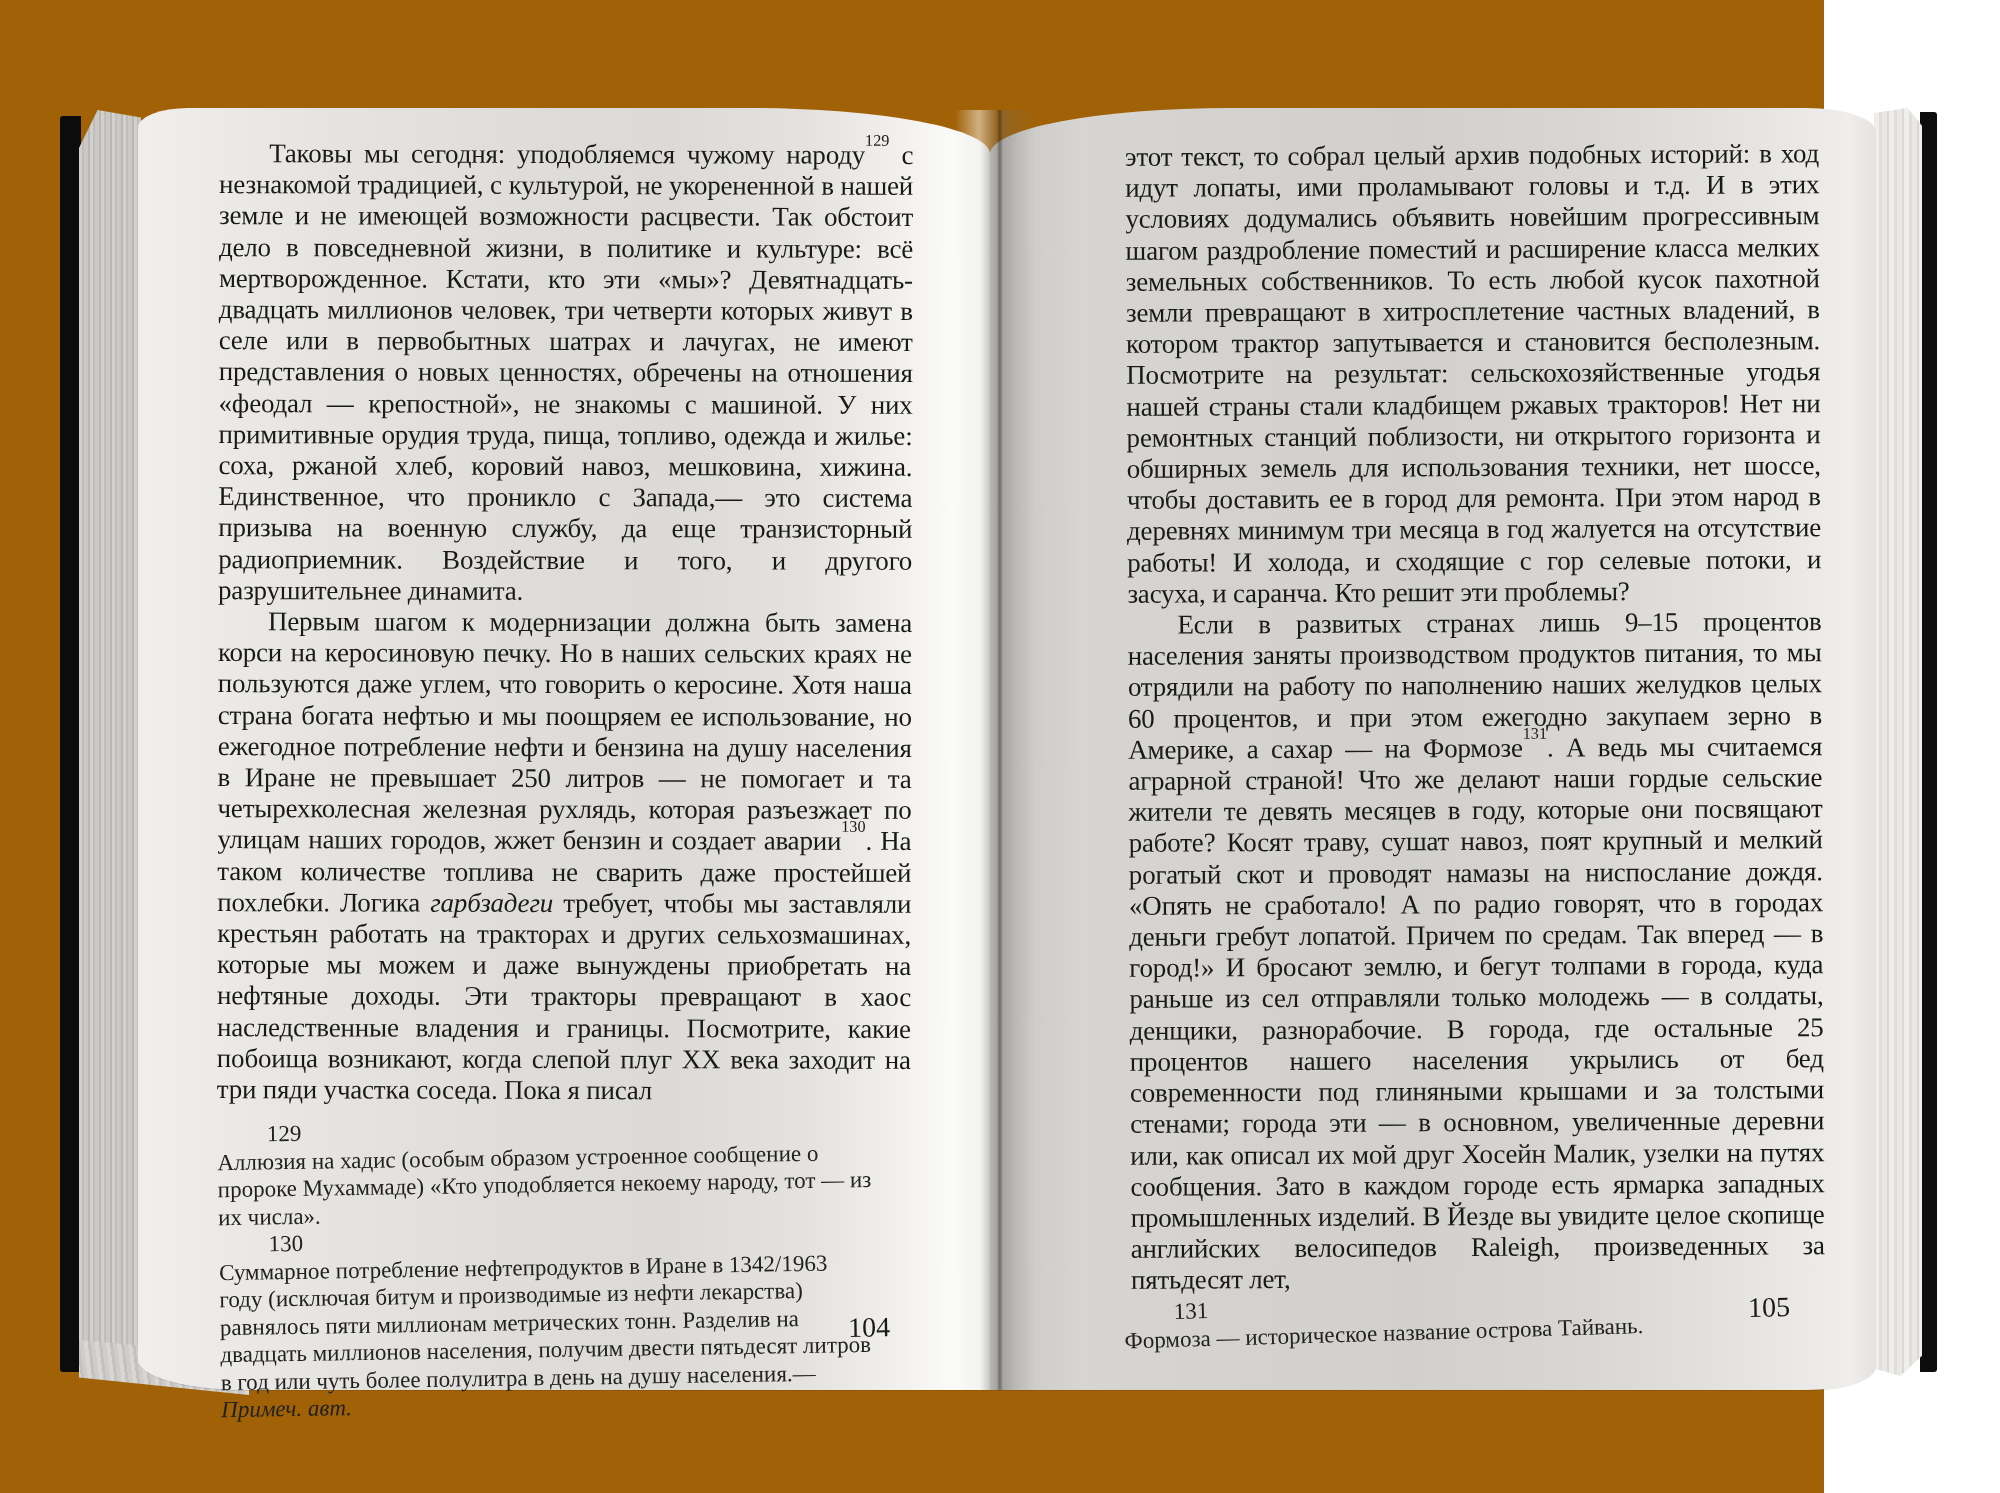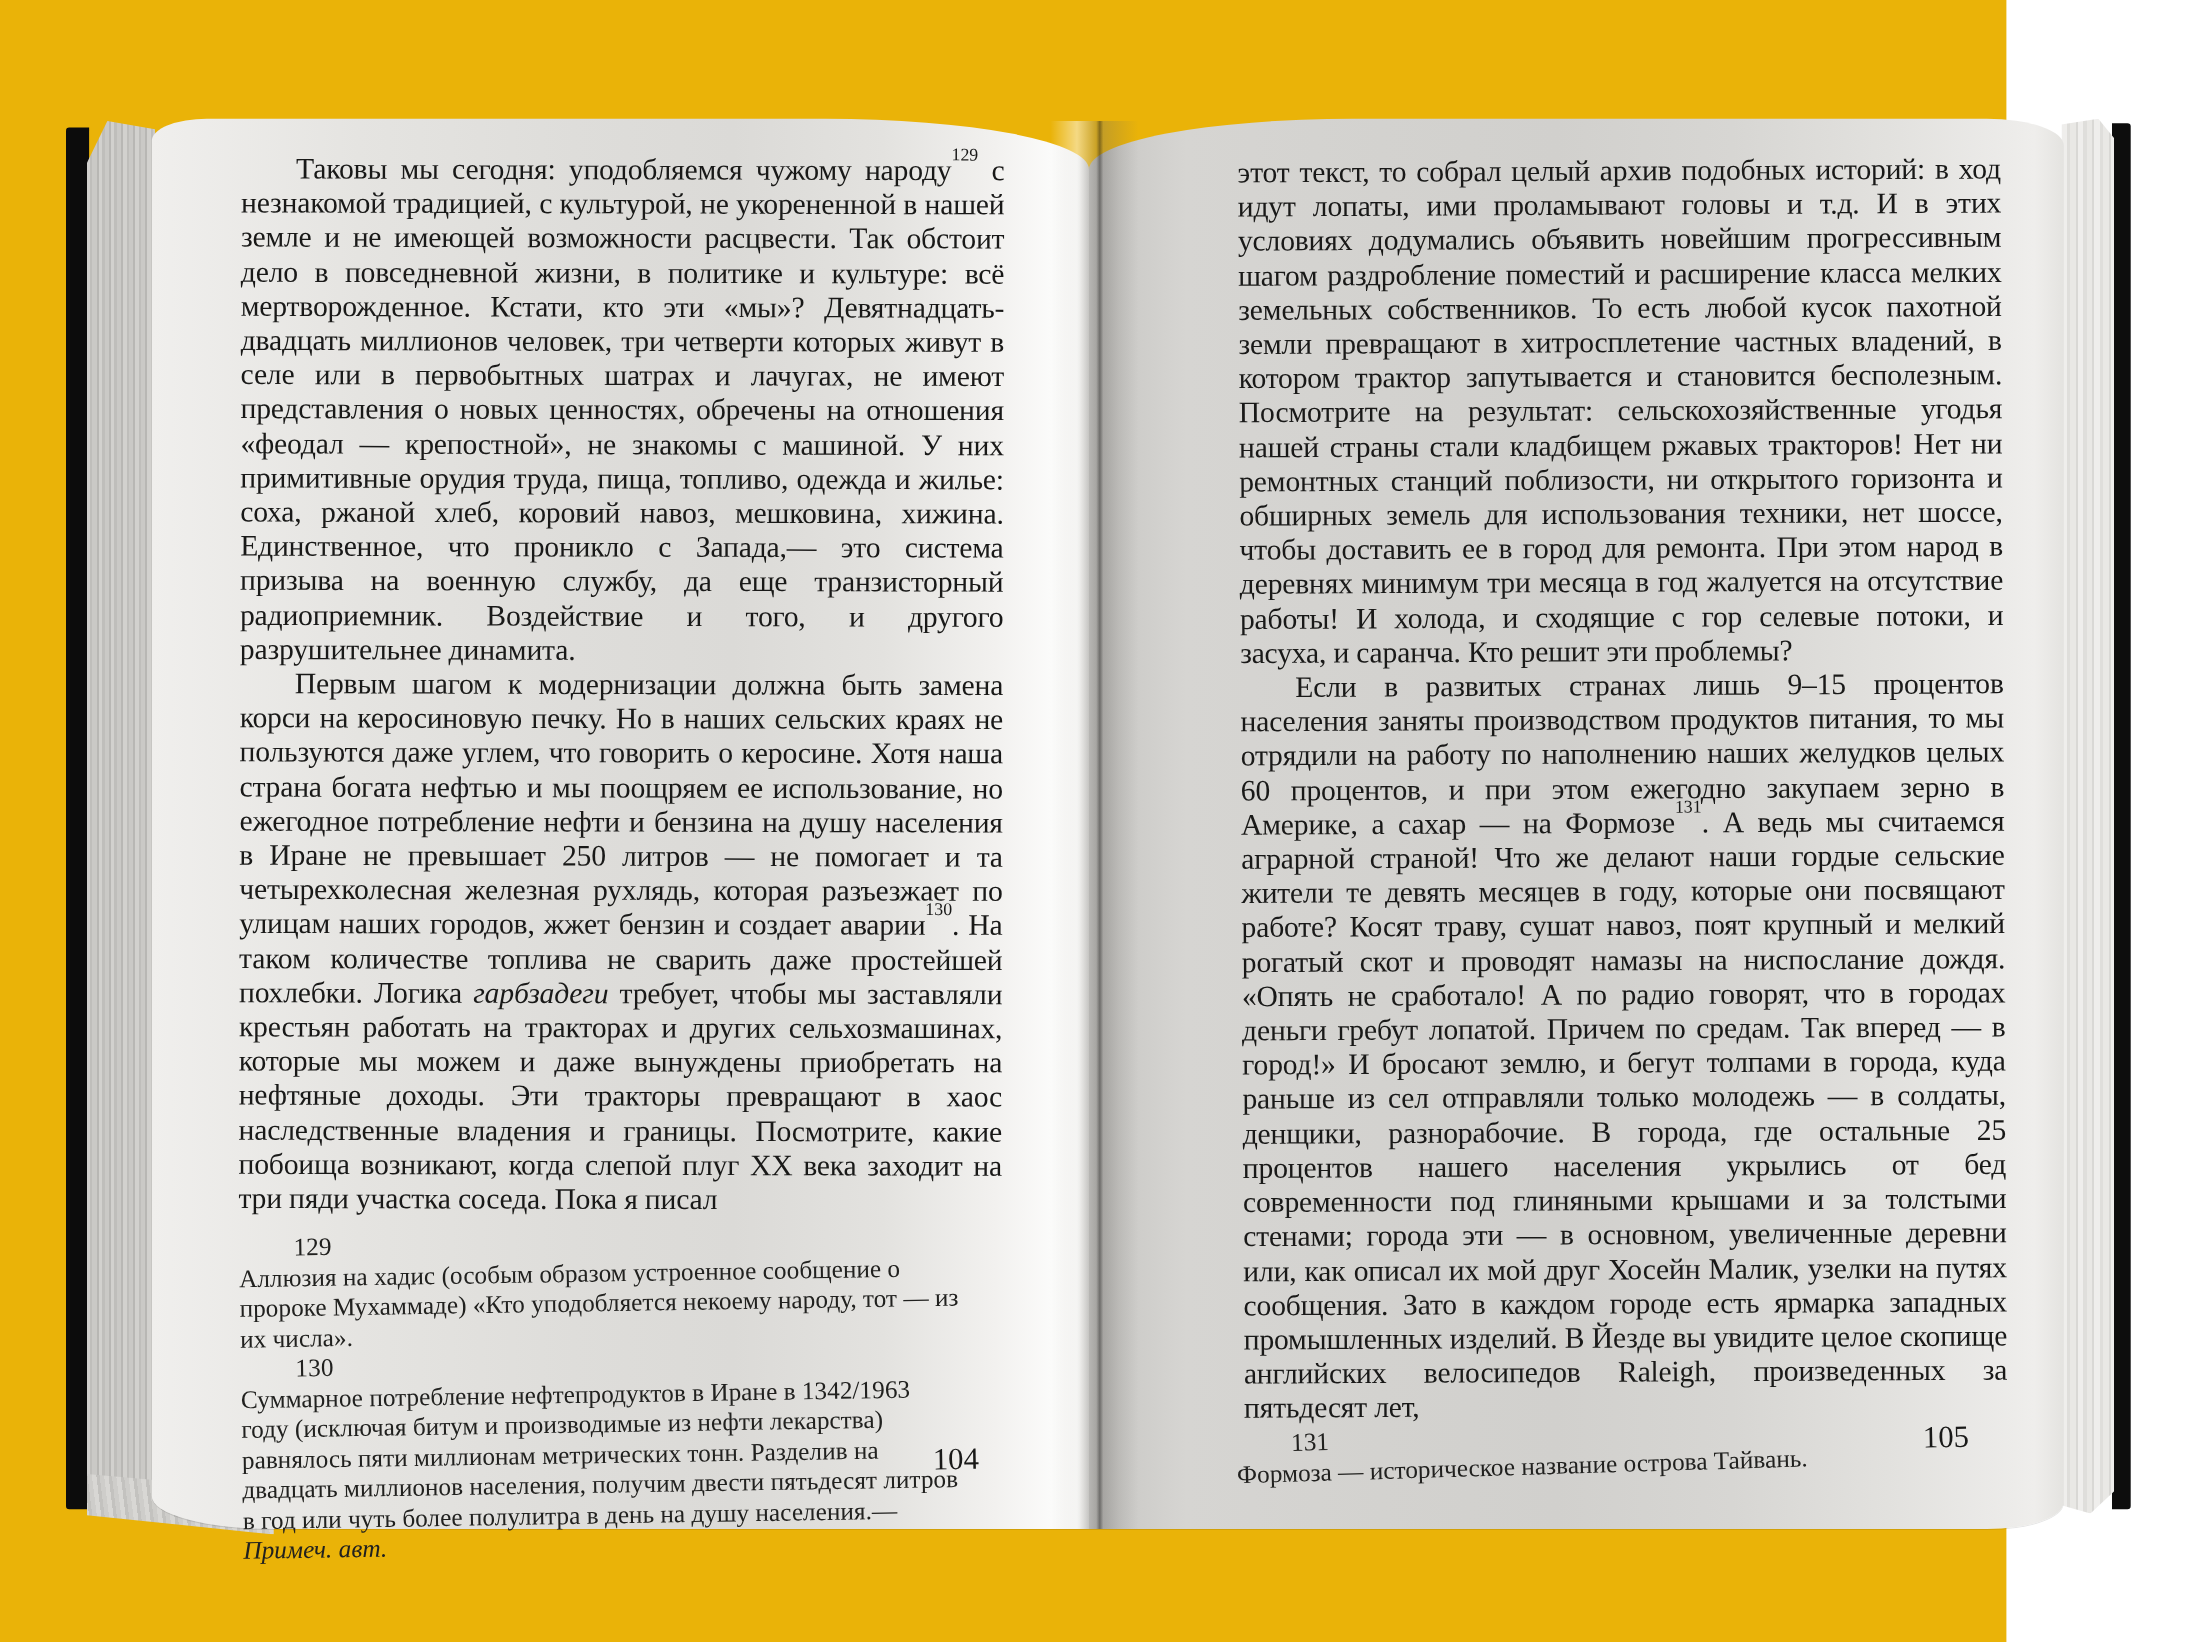--- a/index.html
+++ b/index.html
@@ -2,21 +2,21 @@
 <html><head>
 <meta charset="utf-8">
 <style>
   html, body {
     margin: 0; padding: 0;
     width: 2000px; height: 1493px;
     background: #ffffff;
     overflow: hidden;
     font-family: "Liberation Serif", serif;
   }
-  .stage { position: relative; width: 1824px; height: 1493px; background: #eab308; }
+  .stage { position: relative; width: 1824px; height: 1493px; background: #a16207; }
 
   
   .cover-left {
     position: absolute; left: 60px; top: 116px; width: 21px; height: 1256px;
     background: #0c0c0c; border-radius: 3px 0 0 3px;
   }
   .cover-right {
     position: absolute; left: 1920px; top: 112px; width: 17px; height: 1260px;
     background: #0d0d0d; border-radius: 0 3px 3px 0;
   }

